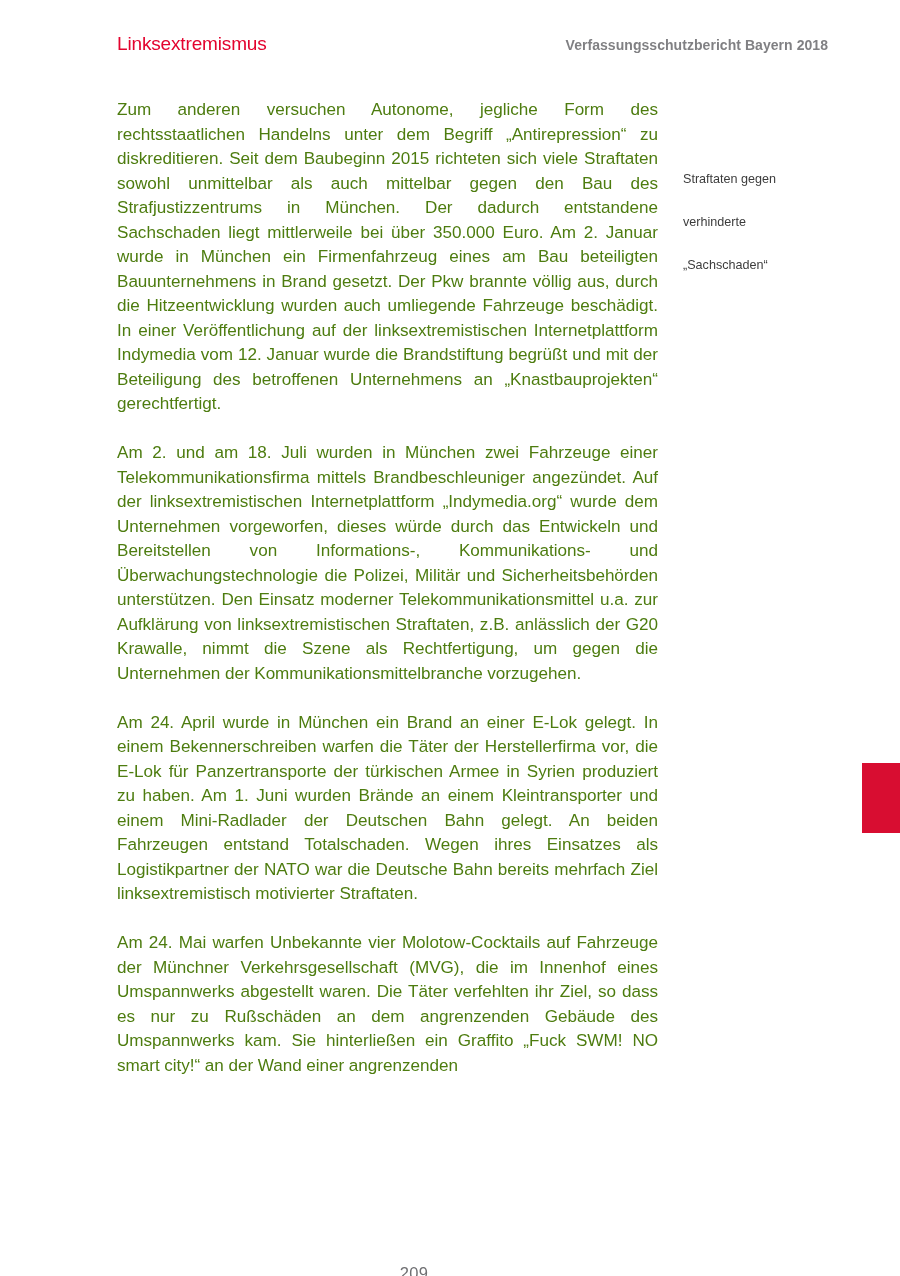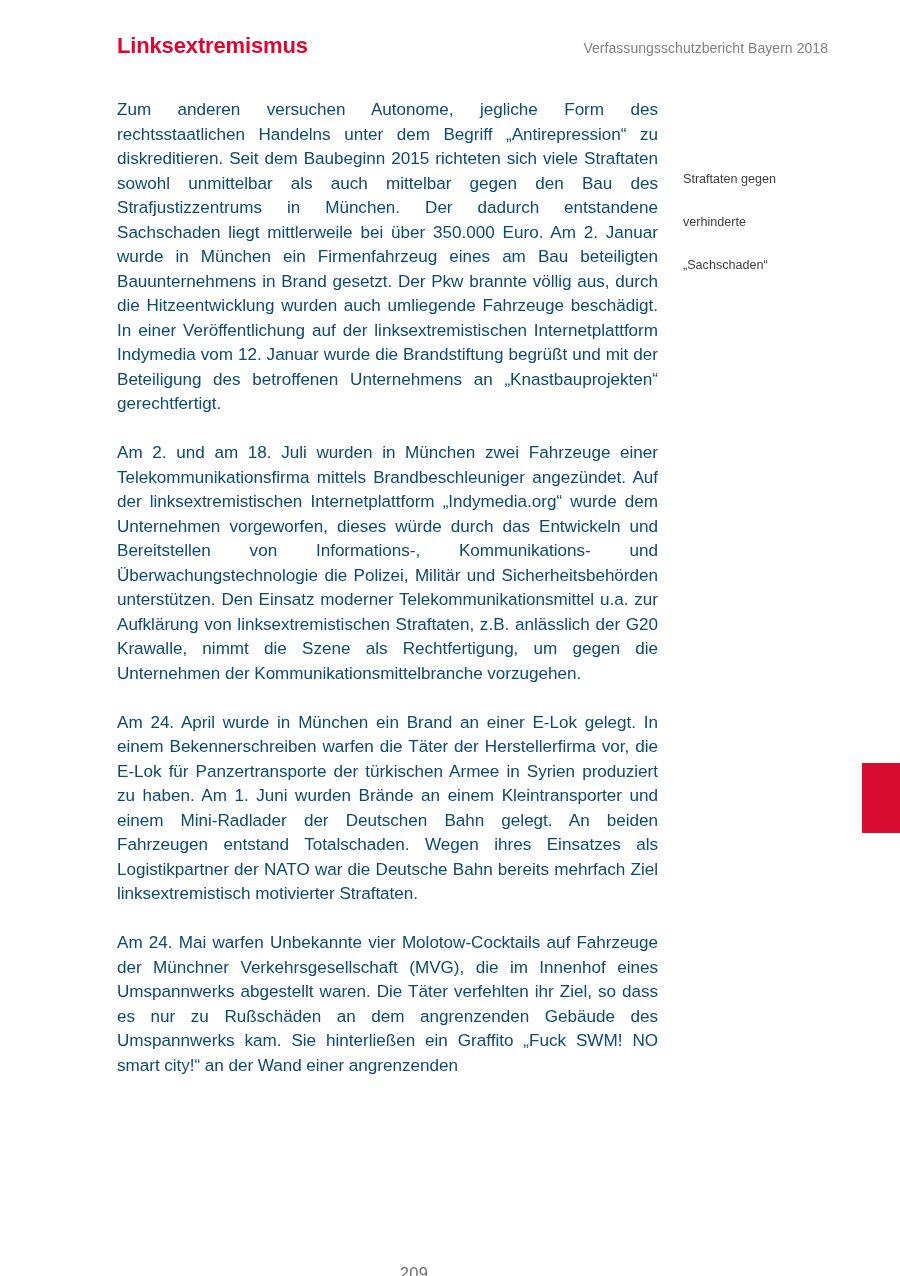--- a/index.html
+++ b/index.html
@@ -25,48 +25,48 @@
     top: 33px;
     left: 117px;
     width: 711px;
     height: 24px;
     display: flex;
     align-items: baseline;
     justify-content: space-between;
   }
 
   .head-section {
-    font-size: 22px;
-    font-weight: bold;
+    font-size: 19px;
+    font-weight: normal;
     color: #e3032e;
     letter-spacing: -0.15px;
     white-space: nowrap;
   }
 
   .head-report {
     font-size: 14px;
-    font-weight: normal;
+    font-weight: bold;
     color: #808083;
     letter-spacing: 0.05px;
     white-space: nowrap;
   }
 
   
   .text-column {
     position: absolute;
     top: 98px;
     left: 117px;
     width: 541px;
   }
 
   .para {
     margin: 0 0 24.5px 0;
     font-size: 17.1px;
     line-height: 24.5px;
-    color: #0c4a6e;
+    color: #4d7c0f;
     text-align: justify;
     text-justify: inter-word;
     hyphens: manual;
     letter-spacing: -0.02px;
     word-spacing: -0.1px;
   }
 
   .para:last-child {
     margin-bottom: 16px;
   }

